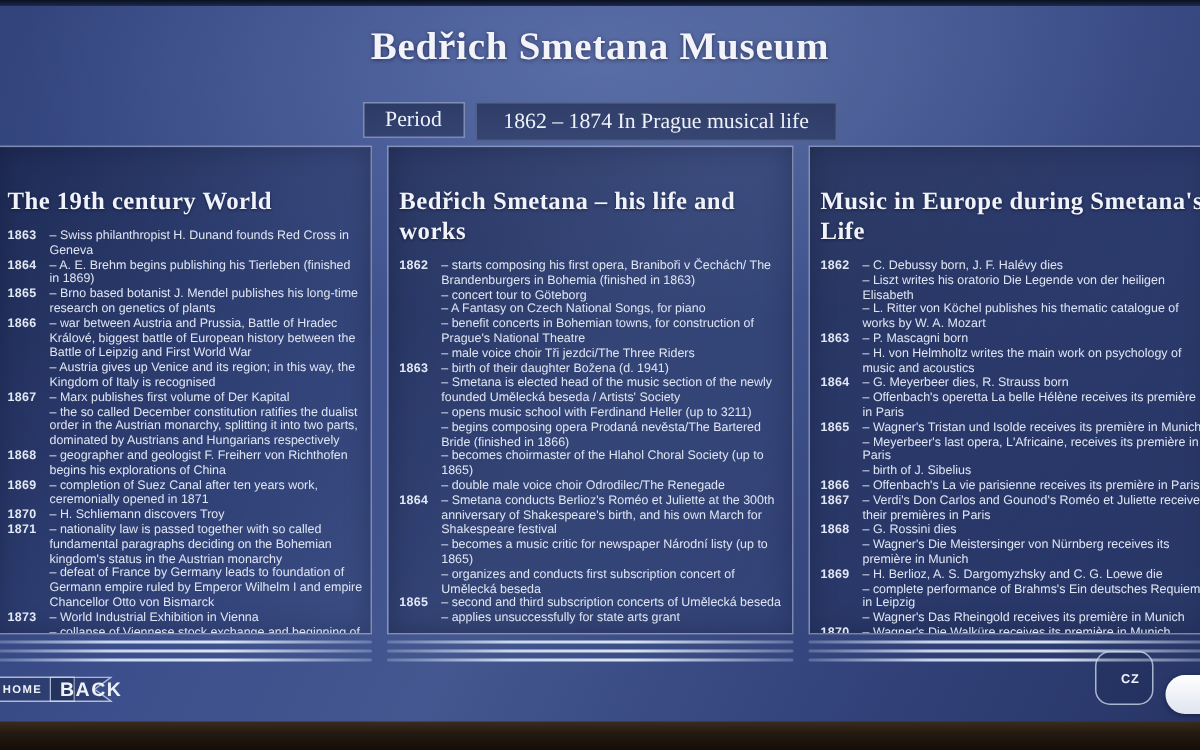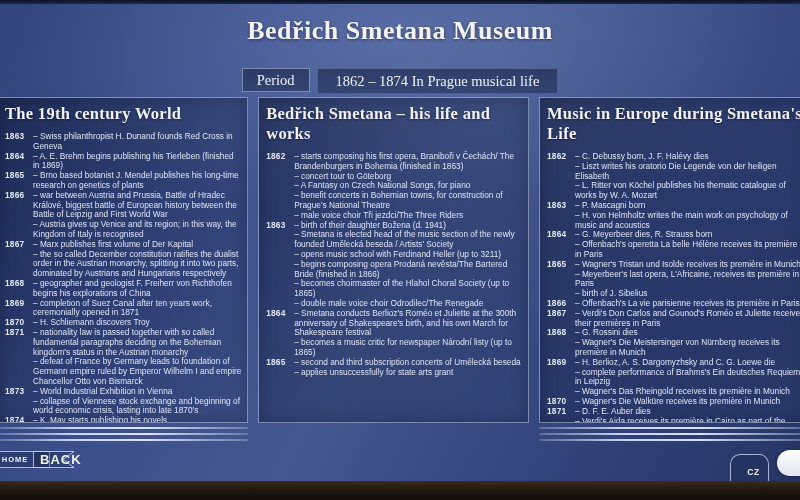--- a/index.html
+++ b/index.html
@@ -30,31 +30,31 @@
     background:linear-gradient(180deg, rgba(18,28,58,0.55), rgba(30,42,78,0.55));
     display:flex; align-items:center; padding:0 14px; height:24px;
   }
   .period-btn { border:1px solid rgba(190,205,235,0.55); }
   .period-value { border:1px solid rgba(160,175,210,0.3); padding:12px 18px; }
 
   
   .panels { position:absolute; top:97px; left:-3px; width:812px; height:348px;
     display:flex; gap:10px; }
   .panel-wrap { display:flex; flex-direction:column; }
-  .pw1 { width:256px; } .pw2 { width:276px;align-items:flex-end; } .pw3 { width:270px; flex:0 0 auto; width:270px; }
+  .pw1 { width:256px; } .pw2 { width:276px; } .pw3 { width:270px; flex:0 0 auto; width:270px; }
   .panel {
     height:326px; overflow:hidden;
     border:1px solid rgba(205,218,245,0.5);
     background:linear-gradient(125deg, rgba(10,18,46,0.50) 0%, rgba(24,36,74,0.40) 45%, rgba(40,56,100,0.28) 100%);
     box-shadow:inset 0 0 18px rgba(0,0,25,0.25);
     padding:6px 5px 4px 6px;
   }
   .panel-title {
     font-family:"Liberation Serif", serif; font-weight:600; font-size:16.5px;
-    color:#f0f3fa; letter-spacing:0.3px; margin:0 0 8px 1px;
+    color:#f0f3fa; letter-spacing:0.3px; margin:20px 0 8px 1px;
     text-shadow:0 1px 2px rgba(0,0,20,0.5);
   }
   .entries { width:100%; }
   .entry { display:flex; align-items:flex-start; }
   .entry-year {
     flex:0 0 29px; font-size:8.3px; line-height:9.8px; color:#e2e8f4;
     font-weight:bold; letter-spacing:0.2px; padding-left:1px;
   }
   .entry-items { flex:1; }
   .entry-item { font-size:8.3px; line-height:9.8px; color:#dfe5f2; }
@@ -69,21 +69,21 @@
     position:absolute; left:-20px; top:451px; width:70px; height:17px;
     border:1px solid rgba(215,225,245,0.75); background:rgba(10,18,44,0.25);
     color:#eef1f8; font-size:7.5px; font-weight:bold; letter-spacing:1px;
     display:flex; align-items:center; justify-content:center;
   }
   .btn-back { position:absolute; left:33px; top:451px; width:42px; height:17px; }
   .btn-back svg { position:absolute; left:0; top:0; }
   .btn-back .lbl { position:absolute; left:7px; top:0; height:17px; display:flex; align-items:center;
     color:#eef1f8; font-size:13px; font-weight:bold; letter-spacing:1px; }
   .btn-cz {
-    position:absolute; left:730px; top:454px; width:39px; height:36px;
+    position:absolute; left:730px; top:434px; width:39px; height:36px;
     border:1px solid rgba(215,225,245,0.75); border-radius:10px;
     color:#f0f3fa; font-size:8.5px; font-weight:bold; letter-spacing:0.5px;
     display:flex; align-items:center; justify-content:center; padding-left:8px;
     background:rgba(10,18,44,0.15);
   }
   .btn-lang-active {
     position:absolute; left:777px; top:450px; width:60px; height:26px;
     border-radius:13px; background:linear-gradient(180deg,#ffffff,#dfe4ee);
     box-shadow:0 1px 4px rgba(0,0,20,0.4);
   }
@@ -208,20 +208,21 @@
                 <div class="entry-item">– begins composing opera Prodaná nevěsta/The Bartered Bride (finished in 1866)</div>
                 <div class="entry-item">– becomes choirmaster of the Hlahol Choral Society (up to 1865)</div>
                 <div class="entry-item">– double male voice choir Odrodilec/The Renegade</div>
               </div>
             </div>
             <div class="entry">
               <div class="entry-year">1864</div>
               <div class="entry-items">
                 <div class="entry-item">– Smetana conducts Berlioz's Roméo et Juliette at the 300th anniversary of Shakespeare's birth, and his own March for Shakespeare festival</div>
                 <div class="entry-item">– becomes a music critic for newspaper Národní listy (up to 1865)</div>
+                <div class="entry-item">– organizes and conducts first subscription concert of Umělecká beseda</div>
               </div>
             </div>
             <div class="entry">
               <div class="entry-year">1865</div>
               <div class="entry-items">
                 <div class="entry-item">– second and third subscription concerts of Umělecká beseda</div>
                 <div class="entry-item">– applies unsuccessfully for state arts grant</div>
               </div>
             </div>
           </div>

